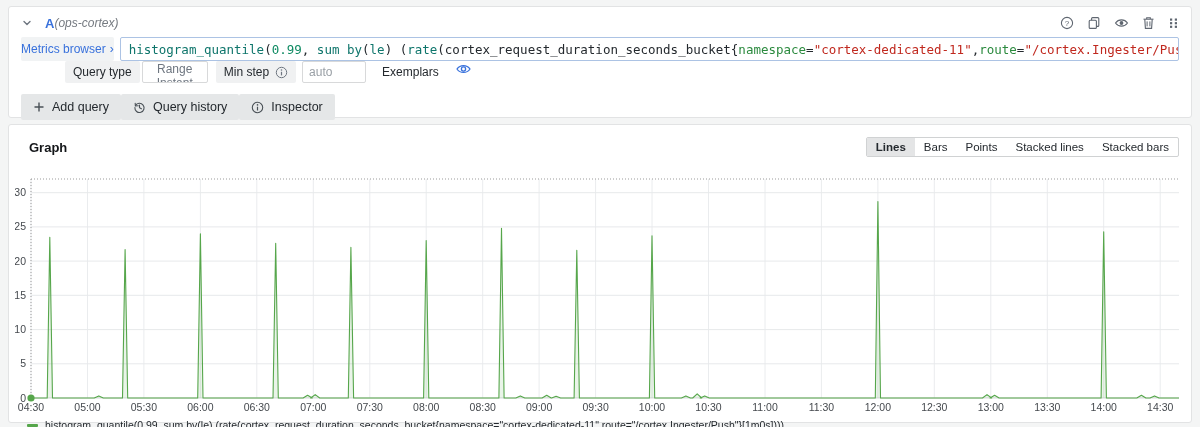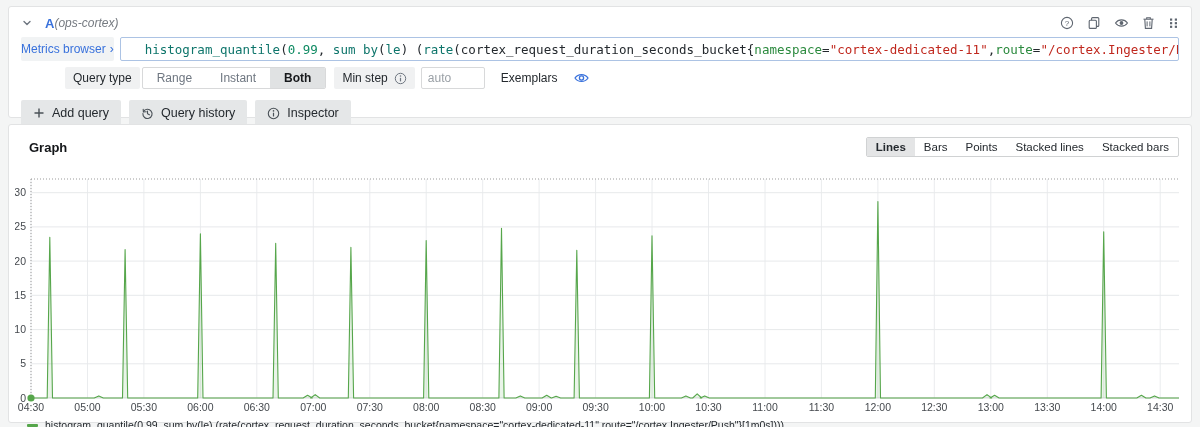--- a/index.html
+++ b/index.html
@@ -17,46 +17,46 @@
   .dsname { color: #757a80; font-style: italic; font-size: 12px; }
   .qhead-icons { margin-left: auto; display: flex; align-items: center; gap: 13px; color: #5f6670; }
   .qhead-icons .ic { display: inline-flex; cursor: pointer; }
 
   
   .exprrow { display: flex; align-items: stretch; margin-top: 5px; height: 24px; }
   .mbrowser { display: flex; align-items: center; gap: 4px; background: #f1f3f4; border: none; border-radius: 2px;
               color: #3871dc; font-size: 12px; font-weight: 500; padding: 0 0; cursor: pointer; font-family: inherit; }
   .qinput { flex: 1; margin-left: 6px; border: 1px solid #acc3e4; border-radius: 2px; background: #fff;
             font-family: "DejaVu Sans Mono", "Liberation Mono", monospace; font-size: 12.5px;
-            display: flex; align-items: center; padding: 0 24px; white-space: pre; overflow: hidden; }
+            display: flex; align-items: center; padding: 0 8px; white-space: pre; overflow: hidden; }
   .tk-func   { color: #0e756b; }
   .tk-num    { color: #0e8a62; }
   .tk-metric { color: #24292e; }
   .tk-label  { color: #2b8a3e; }
   .tk-str    { color: #c0281e; }
   .tk-p      { color: #24292e; }
 
   
-  .optrow { display: flex; align-items: center; margin-top: 6px; height: 22px; gap: 0; padding-left: 44px; }
+  .optrow { display: flex; align-items: flex-start; margin-top: 0; height: 22px; gap: 0; padding-left: 44px; }
   .chip { background: #f0f1f2; height: 22px; display: inline-flex; align-items: center; gap: 6px;
           padding: 0 8px; font-size: 12px; color: #24292e; border-radius: 2px; }
   .segmented { display: flex; align-items: stretch; height: 22px; border: 1px solid #d8d9da; border-radius: 2px;
-               background: #fff; margin-left: 2px; overflow: hidden; }
+               background: #fff; margin-left: 2px; overflow: hidden; flex-direction: column; }
   .segmented button { border: none; background: transparent; font-family: inherit; font-size: 12px;
                color: #6e7680; padding: 0 14px; cursor: pointer; }
   .segmented button.active { background: #e0e2e3; color: #17191c; font-weight: bold; }
   .gap8 { width: 8px; } .gap6 { width: 6px; }
   .minstep-input { width: 64px; height: 22px; border: 1px solid #d8d9da; border-radius: 2px;
                    font-family: inherit; font-size: 12px; padding: 0 6px; color: #24292e; }
   .minstep-input::placeholder { color: #9aa0a6; }
   .eye-toggle { display: inline-flex; align-items: center; margin-left: 8px; color: #3871dc; cursor: pointer; }
   .info-ic { color: #6e7680; display: inline-flex; cursor: pointer; }
 
   
-  .actrow { display: flex; align-items: center; gap: 8px; margin-top: 11px; }
+  .actrow { display: flex; align-items: center; margin-top: 11px; }
   .abtn { display: inline-flex; align-items: center; gap: 7px; background: #e5e7e8; border: none; border-radius: 2px;
           height: 26px; padding: 0 12px; font-family: inherit; font-size: 12.5px; font-weight: 500;
           color: #24292e; cursor: pointer; }
   .abtn .ic { display: inline-flex; color: #4a5157; }
 
   
   .ghead { display: flex; align-items: center; justify-content: space-between; padding: 6px 6px 0 14px; height: 26px; }
   .gtitle { font-size: 13px; font-weight: bold; color: #141619; }
   .modes { display: flex; border: 1px solid #d0d2d3; border-radius: 2px; background: #fff; overflow: hidden; }
   .modes button { border: none; background: transparent; font-family: inherit; font-size: 11.5px; color: #24292e;

